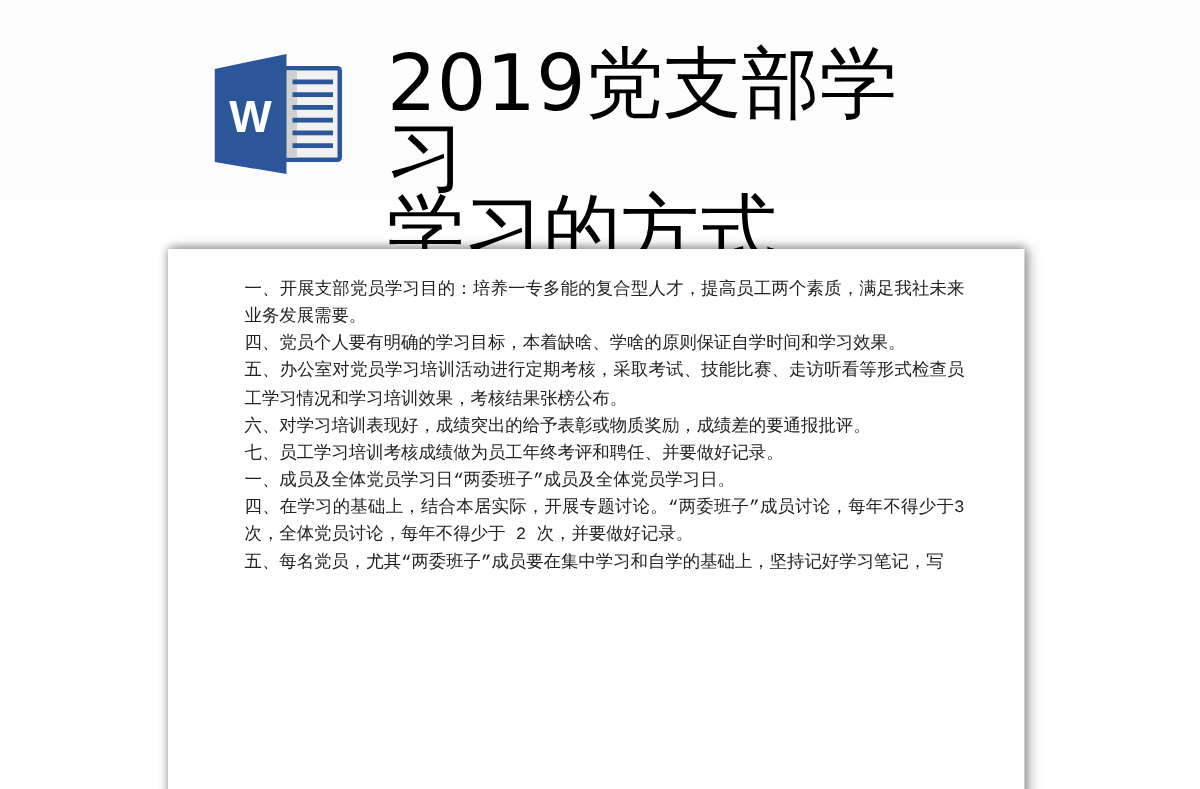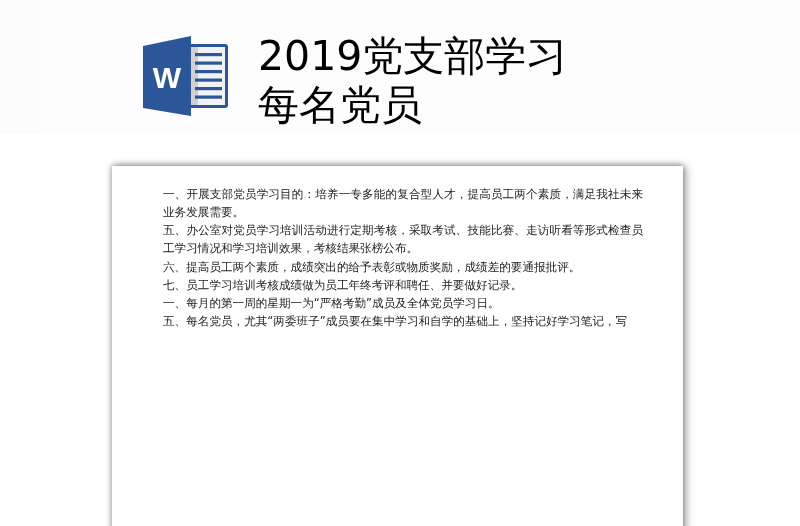--- a/index.html
+++ b/index.html
@@ -11,33 +11,33 @@
   .header-band {
     position:absolute; left:0; top:0; width:800px; height:134px;
     background:#fcfcfc;
   }
   .header-band .inner {
     position:absolute; left:45px; top:0; width:755px; height:134px; background:#fdfdfd;
   }
   .word-icon { position:absolute; left:143px; top:36px; width:86px; height:80px; }
   .title {
     position:absolute; left:258px; top:32px;
-    font-size:41px; line-height:49px; color:#000; font-weight:500;
+    font-size:52px; line-height:49px; color:#000; font-weight:500;
     letter-spacing:0px; width:360px;
   }
   .page {
     position:absolute; left:112px; top:166px; width:571px; height:380px;
     background:#ffffff;
     box-shadow: 3px 0 8px rgba(0,0,0,0.35), -1px 0 6px rgba(0,0,0,0.22), 0 -2px 5px rgba(0,0,0,0.12);
   }
   .page-content {
     position:absolute; left:51px; top:19px; width:480px;
     font-size:11.6px; line-height:18.15px; color:#222;
   }
-  .para { margin:0; padding:0; text-align:justify; }
+  .para { margin:0; padding:0; text-align:justify;font-family:Liberation Mono, monospace; }
 </style>
 </head>
 <body>
 
 <div class="header-band">
   <div class="inner"></div>
 </div>
 
 <svg class="word-icon" viewBox="0 0 86 80">
   <rect x="44" y="8" width="41" height="64" rx="3" fill="#2b579a"></rect>
@@ -50,25 +50,27 @@
     <rect x="52" y="42.5" width="27" height="3.2"></rect>
     <rect x="52" y="51" width="27" height="3.2"></rect>
     <rect x="52" y="59.5" width="27" height="3.2"></rect>
   </g>
   <polygon points="0,10 48,0 48,80 0,72" fill="#2b579a"></polygon>
   <text x="24" y="52" text-anchor="middle" font-family="Liberation Sans, sans-serif" font-weight="bold" font-size="30" fill="#ffffff">W</text>
 </svg>
 
 <div class="title">
   <div>2019党支部学习</div>
-  <div>每名党员</div>
+  <div>学习的方式</div>
 </div>
 
 <div class="page">
   <div class="page-content">
     <p class="para">一、开展支部党员学习目的：培养一专多能的复合型人才，提高员工两个素质，满足我社未来业务发展需要。</p>
+    <p class="para">四、党员个人要有明确的学习目标，本着缺啥、学啥的原则保证自学时间和学习效果。</p>
     <p class="para">五、办公室对党员学习培训活动进行定期考核，采取考试、技能比赛、走访听看等形式检查员工学习情况和学习培训效果，考核结果张榜公布。</p>
-    <p class="para">六、提高员工两个素质，成绩突出的给予表彰或物质奖励，成绩差的要通报批评。</p>
+    <p class="para">六、对学习培训表现好，成绩突出的给予表彰或物质奖励，成绩差的要通报批评。</p>
     <p class="para">七、员工学习培训考核成绩做为员工年终考评和聘任、并要做好记录。</p>
-    <p class="para">一、每月的第一周的星期一为“严格考勤”成员及全体党员学习日。</p>
+    <p class="para">一、成员及全体党员学习日“两委班子”成员及全体党员学习日。</p>
+    <p class="para">四、在学习的基础上，结合本居实际，开展专题讨论。“两委班子”成员讨论，每年不得少于3 次，全体党员讨论，每年不得少于 2 次，并要做好记录。</p>
     <p class="para">五、每名党员，尤其“两委班子”成员要在集中学习和自学的基础上，坚持记好学习笔记，写</p>
   </div>
 </div>
 
 </body></html>

